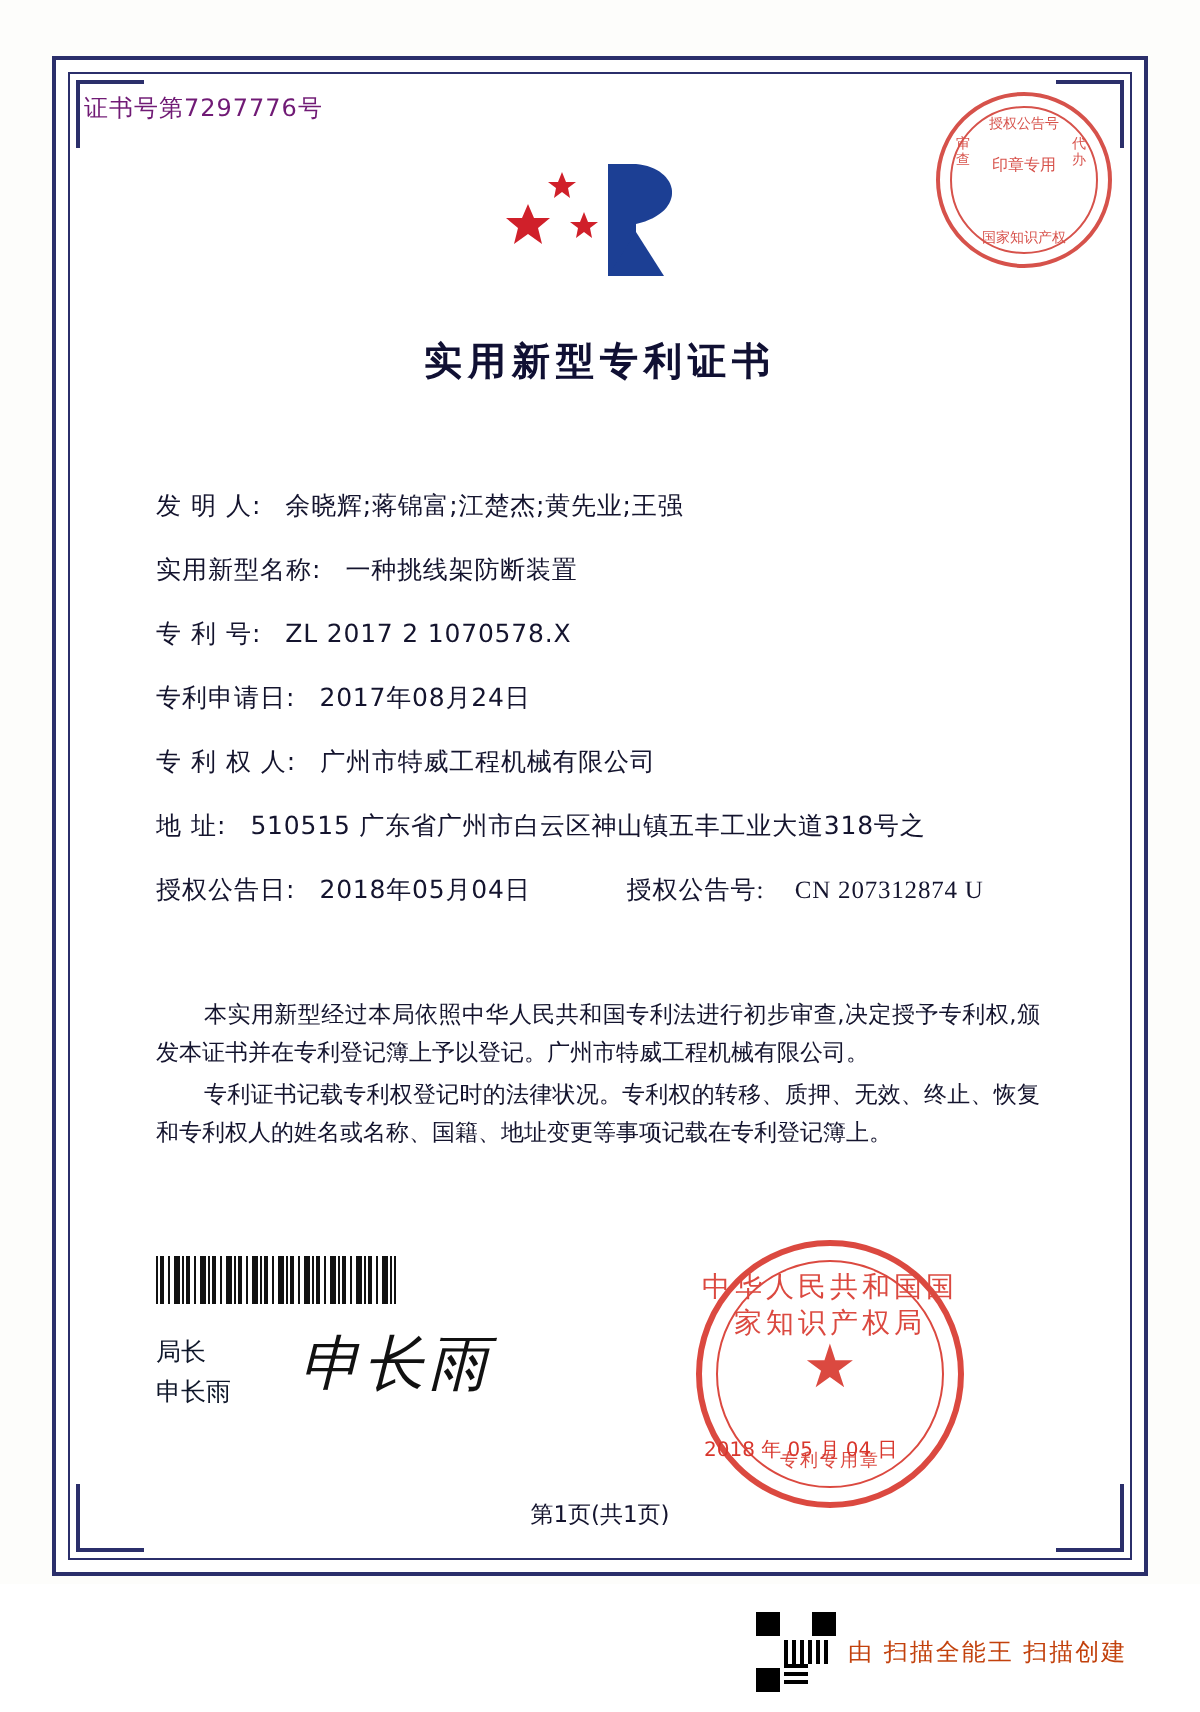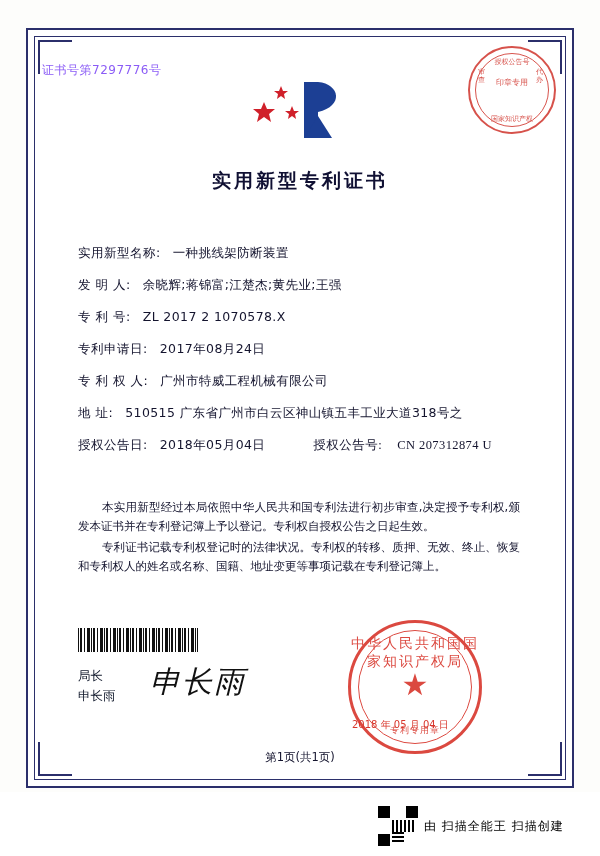--- a/index.html
+++ b/index.html
@@ -45,23 +45,23 @@
     box-sizing: border-box;
   }
   .corner.tl { left: 10px;  top: 10px;  border-right: none; border-bottom: none; }
   .corner.tr { right: 10px; top: 10px;  border-left: none;  border-bottom: none; }
   .corner.bl { left: 10px;  bottom: 10px; border-right: none; border-top: none; }
   .corner.br { right: 10px; bottom: 10px; border-left: none;  border-top: none; }
 
   
   .cert-no {
     position: absolute;
-    left: 42px; top: 62px;
+    left: 42px; top: 46px;
     font-size: 12px;
-    color: #8b5cf6;
+    color: #701a75;
     letter-spacing: 0.5px;
     white-space: nowrap;
   }
 
   
   .logo {
     position: absolute;
     left: 248px; top: 72px;
     width: 104px; height: 76px;
   }
@@ -271,21 +271,21 @@
       linear-gradient(#fff,#fff) 3px 31px/6px 6px no-repeat,
       linear-gradient(#000,#000) 4.5px 32.5px/3px 3px no-repeat,
       repeating-linear-gradient(to right,#000 0 2px,#fff 2px 4px) 14px 14px/24px 12px no-repeat,
       repeating-linear-gradient(to bottom,#000 0 2px,#fff 2px 4px) 14px 14px/12px 24px no-repeat,
       #fff;
   }
   .scan-text {
     position: absolute;
     left: 424px; top: 818px;
     font-size: 12px;
-    color: #000000;
+    color: #c2410c;
     letter-spacing: 1px;
     white-space: nowrap;
   }
 </style>
 </head>
 <body>
 
 <div class="page">
 
   <div class="cert-outer">
@@ -316,27 +316,27 @@
     <div class="side r">代办</div>
     <div class="center-text">印章专用</div>
     <div class="arc b">国家知识产权</div>
   </div>
 
   <div class="title">实用新型专利证书</div>
 
   <div class="fields">
 
     <div class="row">
+      <span class="label">发 明 人:</span>
+      <span class="value">余晓辉;蒋锦富;江楚杰;黄先业;王强</span>
+    </div>
+
+    <div class="row">
       <span class="label">实用新型名称:</span>
       <span class="value">一种挑线架防断装置</span>
-    </div>
-
-    <div class="row">
-      <span class="label">发 明 人:</span>
-      <span class="value">余晓辉;蒋锦富;江楚杰;黄先业;王强</span>
     </div>
 
     <div class="row">
       <span class="label">专 利 号:</span>
       <span class="value">ZL 2017 2 1070578.X</span>
     </div>
 
     <div class="row">
       <span class="label">专利申请日:</span>
       <span class="value">2017年08月24日</span>
@@ -357,21 +357,21 @@
       <span class="value">2018年05月04日</span>
       <span class="pair2">
         <span class="label">授权公告号:</span>
         <span class="value">CN 207312874 U</span>
       </span>
     </div>
 
   </div>
 
   <div class="body-text">
-    <p>本实用新型经过本局依照中华人民共和国专利法进行初步审查,决定授予专利权,颁发本证书并在专利登记簿上予以登记。专利权自授权公告之日起生效。</p>
+    <p>本实用新型经过本局依照中华人民共和国专利法进行初步审查,决定授予专利权,颁发本证书并在专利登记簿上予以登记。广州市特威工程机械有限公司。</p>
     <p>专利证书记载专利权登记时的法律状况。专利权的转移、质押、无效、终止、恢复和专利权人的姓名或名称、国籍、地址变更等事项记载在专利登记簿上。</p>
   </div>
 
   <div class="barcode"></div>
 
   <div class="sig-label">
     <div>局长</div>
     <div>申长雨</div>
   </div>
   <div class="sig-script">申长雨</div>

